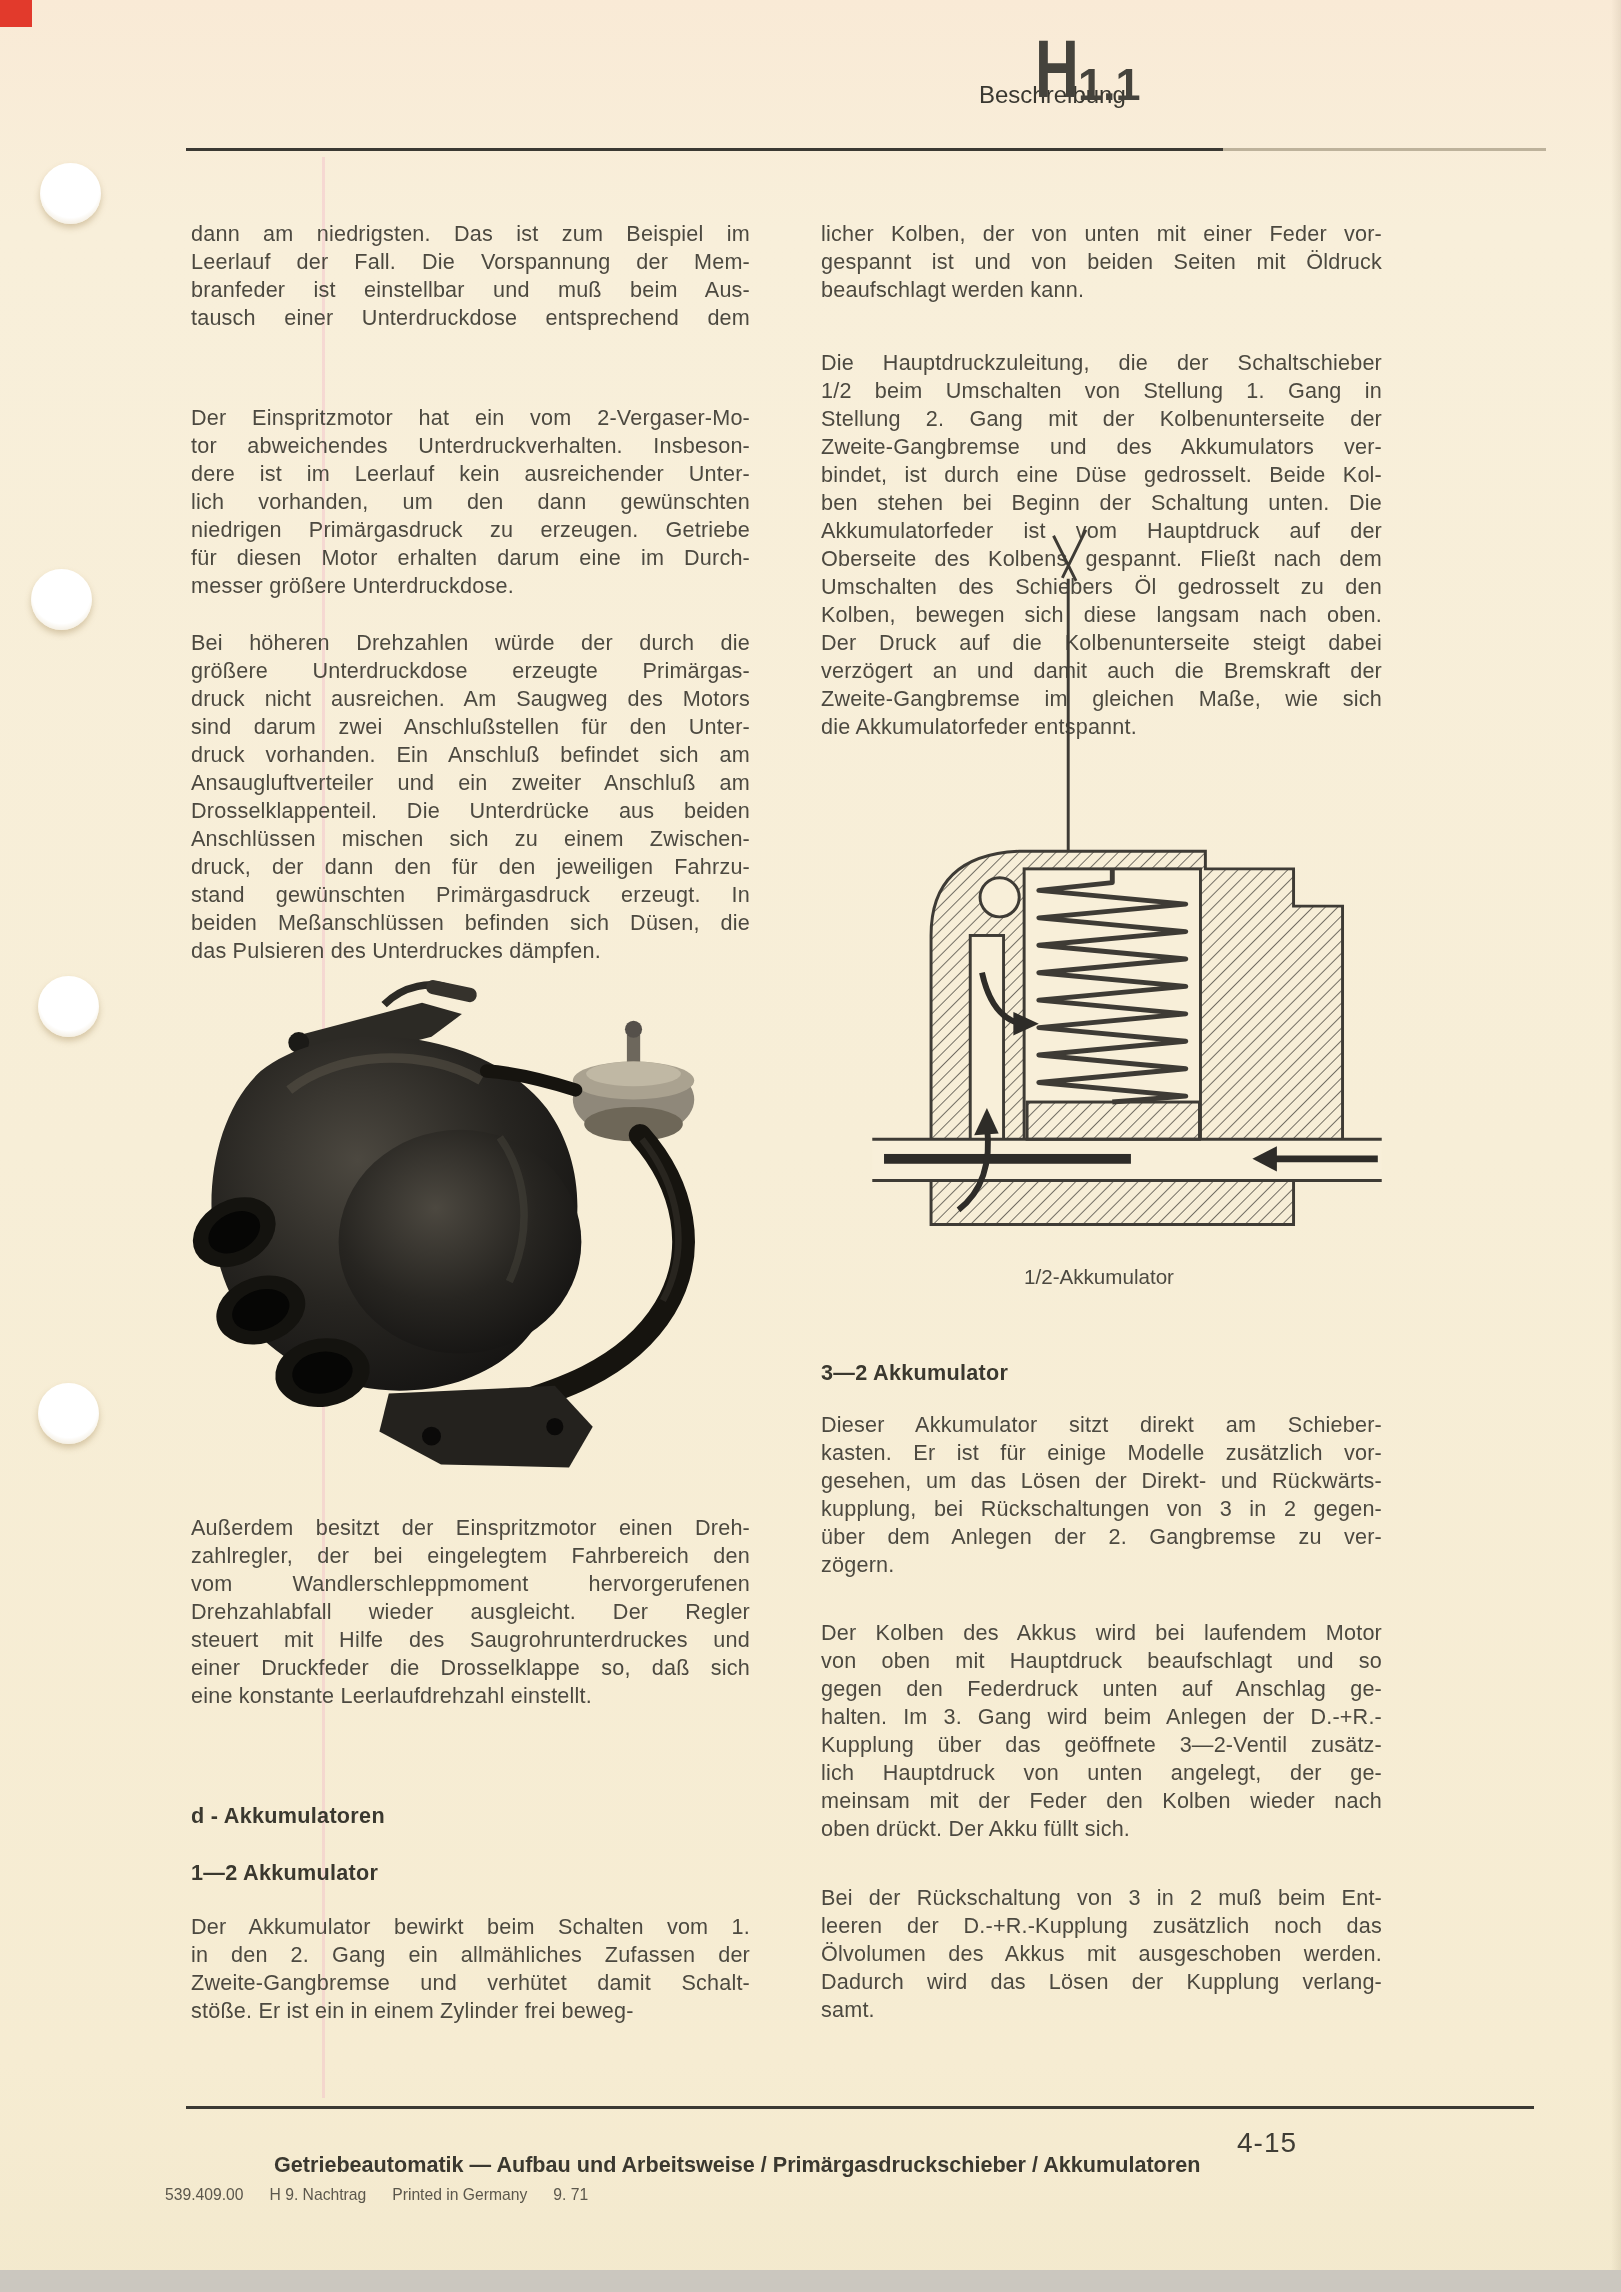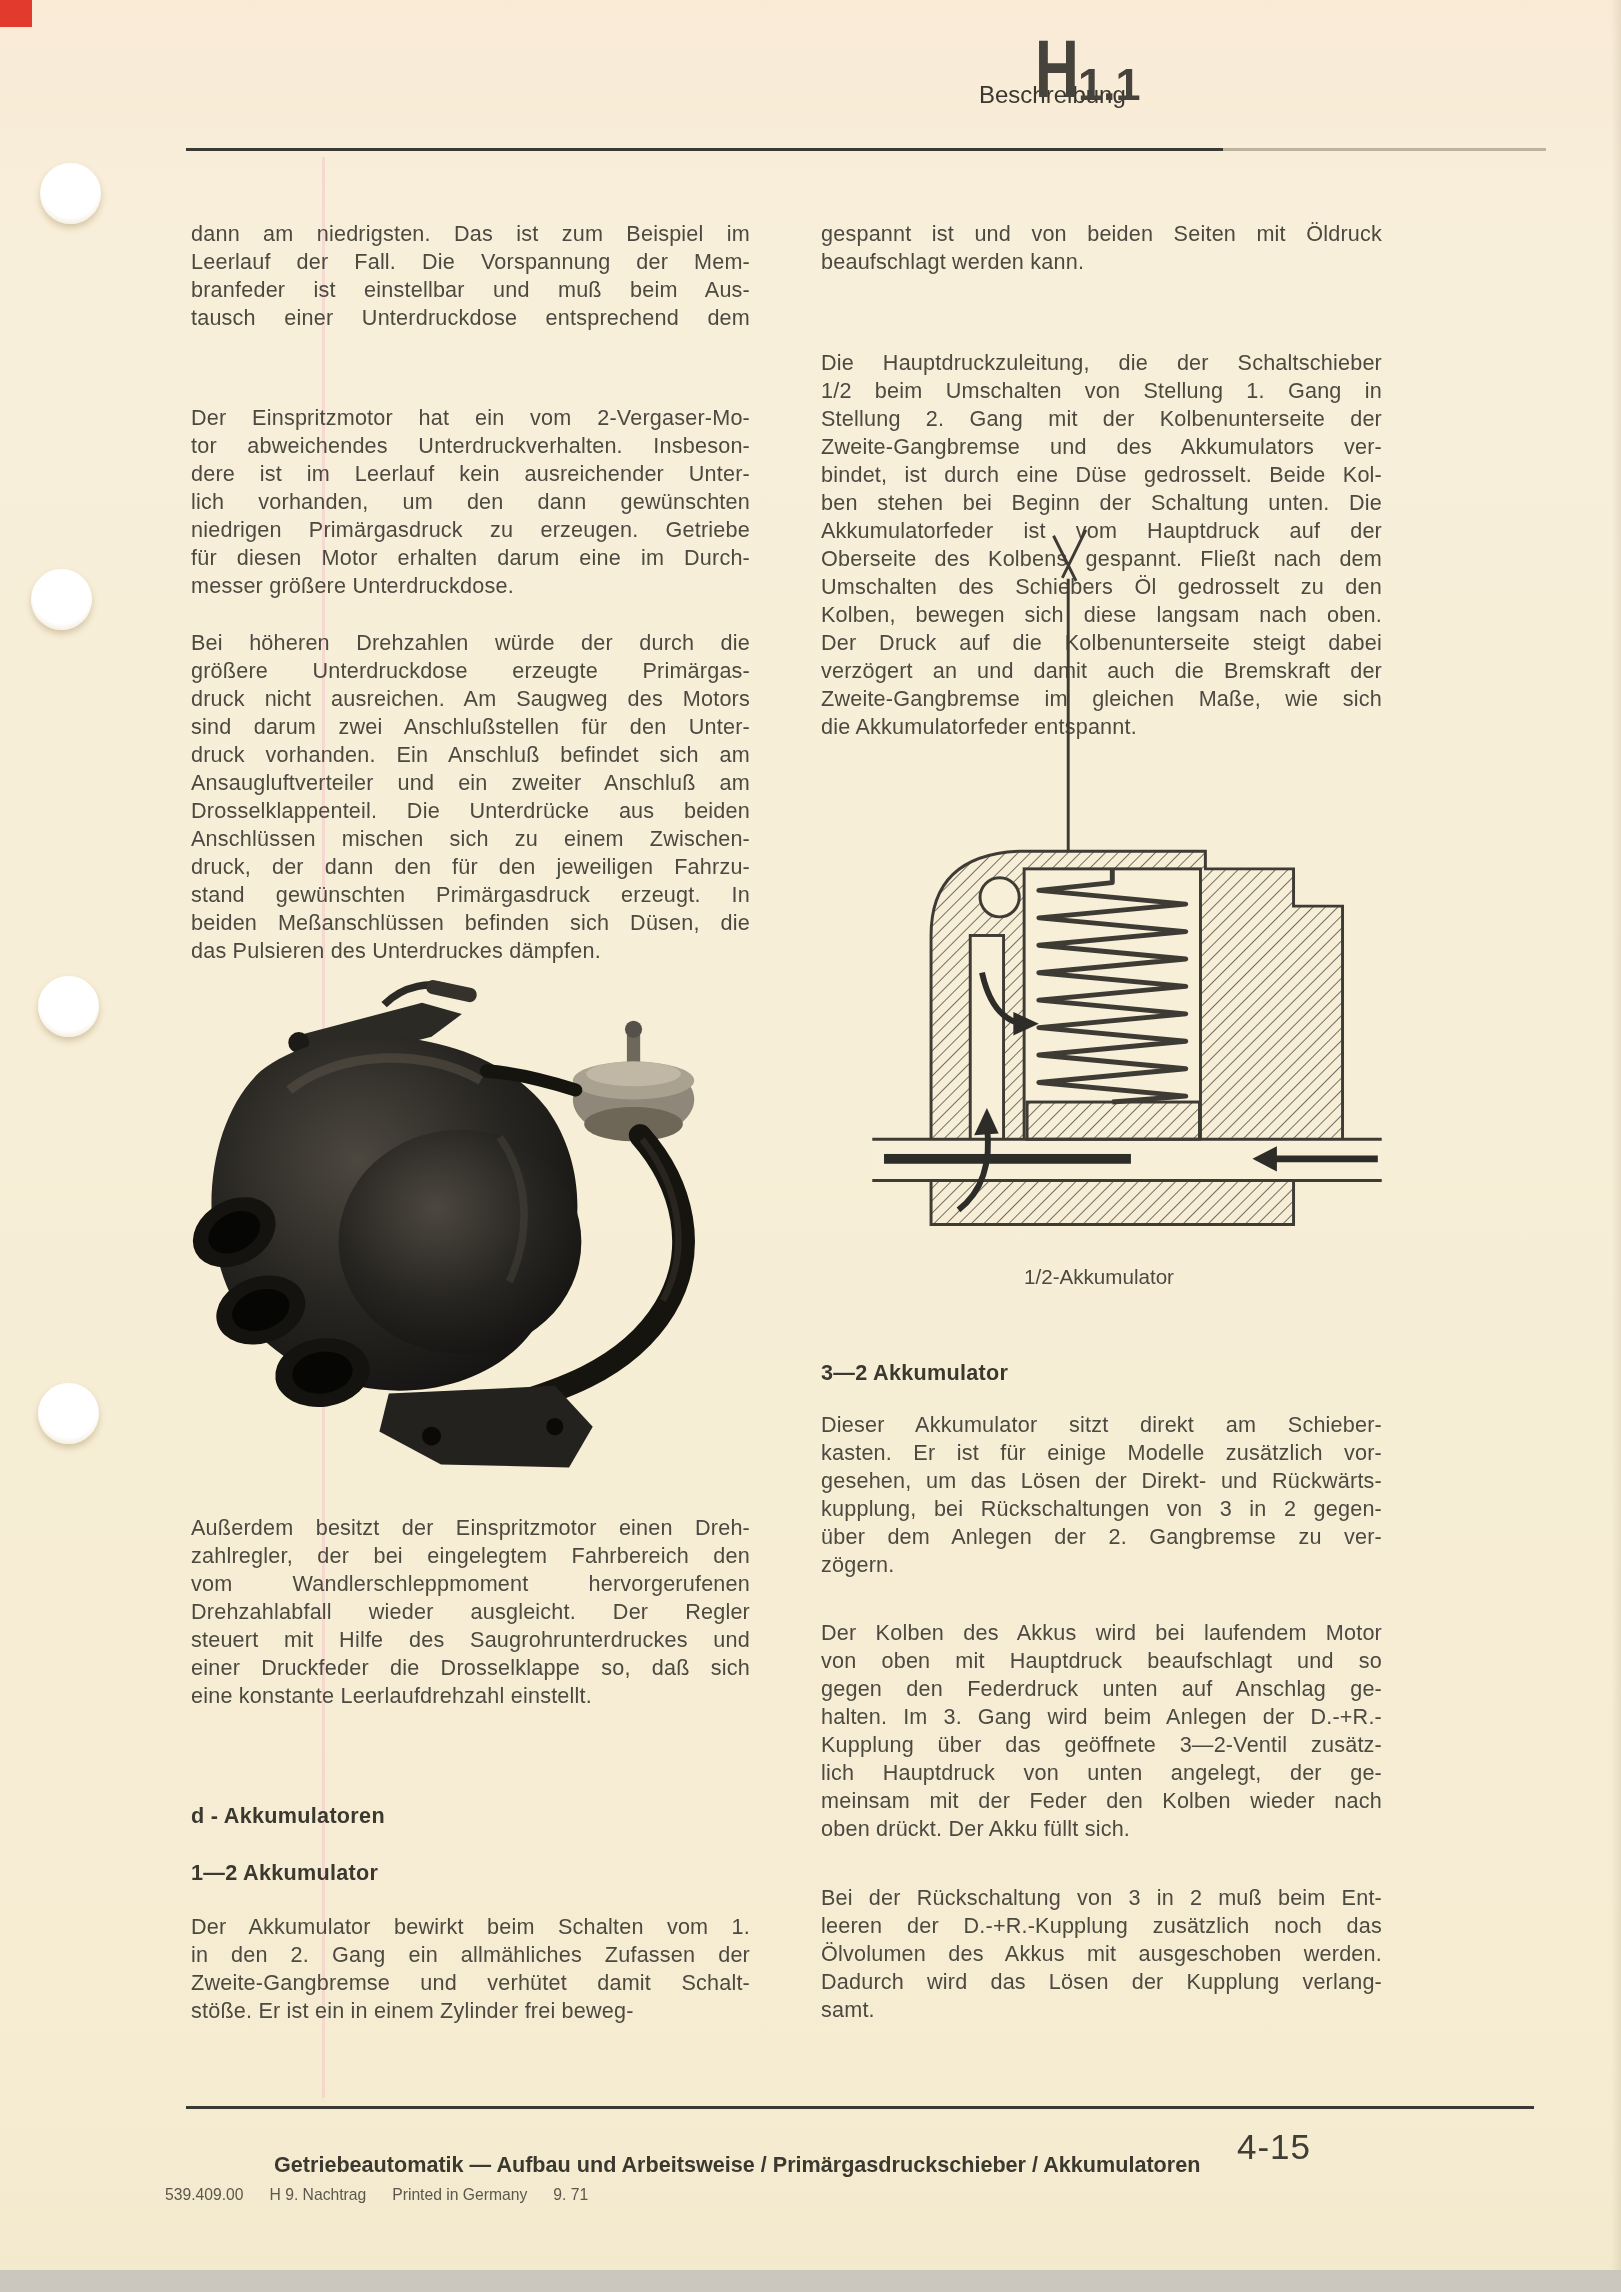--- a/index.html
+++ b/index.html
@@ -41,21 +41,21 @@
   .caption  { position:absolute; font-size:20.6px; color:#4c4940; }
 
   .hdr-label { position:absolute; left:939px; top:84px; font-size:24px; line-height:21.6px; font-weight:normal; color:#393730;margin-left:40px; }
   .hdr-letter {
     position:absolute; left:1035px; top:28px; font-size:82px; line-height:82px; font-weight:bold;
     color:#45433c; display:inline-block; transform:scaleX(0.74); transform-origin:left top;
   }
   .hdr-number { position:absolute; left:1078px; top:62px; font-size:45px; line-height:45px; font-weight:bold; color:#45433c; }
 
   .footer-title { position:absolute; left:274px; top:2152px; width:941px; font-size:21.6px; font-weight:bold; color:#3a382f; }
-  .footer-page  { position:absolute; left:1237px; top:2127px; font-size:35px; color:#3f3d35; letter-spacing:1px; }
+  .footer-page  { position:absolute; left:1237px; top:2127px; font-size:28px; color:#3f3d35; letter-spacing:1px; }
   .footer-imprint { position:absolute; left:165px; top:2186px; font-size:15.7px; color:#5b574c; }
   .footer-imprint span { display:inline-block; margin-right:21.6px; }
 
   .figure { position:absolute; }
   svg { display:block; width:100%; height:100%; }
 </style>
 </head>
 <body>
 
 <div class="page">
@@ -162,20 +162,21 @@
   <div class="heading" style="left:191px; top:1803px;">d - Akkumulatoren</div>
   <div class="heading" style="left:191px; top:1860px;">1—2 Akkumulator</div>
   <div class="para" style="left:191px; top:1913px; width:559px;">
       <div class="tline">Der Akkumulator bewirkt beim Schalten vom 1.</div>
       <div class="tline">in den 2. Gang ein allmähliches Zufassen der</div>
       <div class="tline">Zweite-Gangbremse und verhütet damit Schalt-</div>
       <div class="tline last">stöße. Er ist ein in einem Zylinder frei beweg-</div>
     </div>
 
   <div class="para" style="left:821px; top:220px; width:561px;">
+      <div class="tline">licher Kolben, der von unten mit einer Feder vor-</div>
       <div class="tline">gespannt ist und von beiden Seiten mit Öldruck</div>
       <div class="tline last">beaufschlagt werden kann.</div>
     </div>
   <div class="para" style="left:821px; top:349px; width:561px;">
       <div class="tline">Die Hauptdruckzuleitung, die der Schaltschieber</div>
       <div class="tline">1/2 beim Umschalten von Stellung 1. Gang in</div>
       <div class="tline">Stellung 2. Gang mit der Kolbenunterseite der</div>
       <div class="tline">Zweite-Gangbremse und des Akkumulators ver-</div>
       <div class="tline">bindet, ist durch eine Düse gedrosselt. Beide Kol-</div>
       <div class="tline">ben stehen bei Beginn der Schaltung unten. Die</div>

